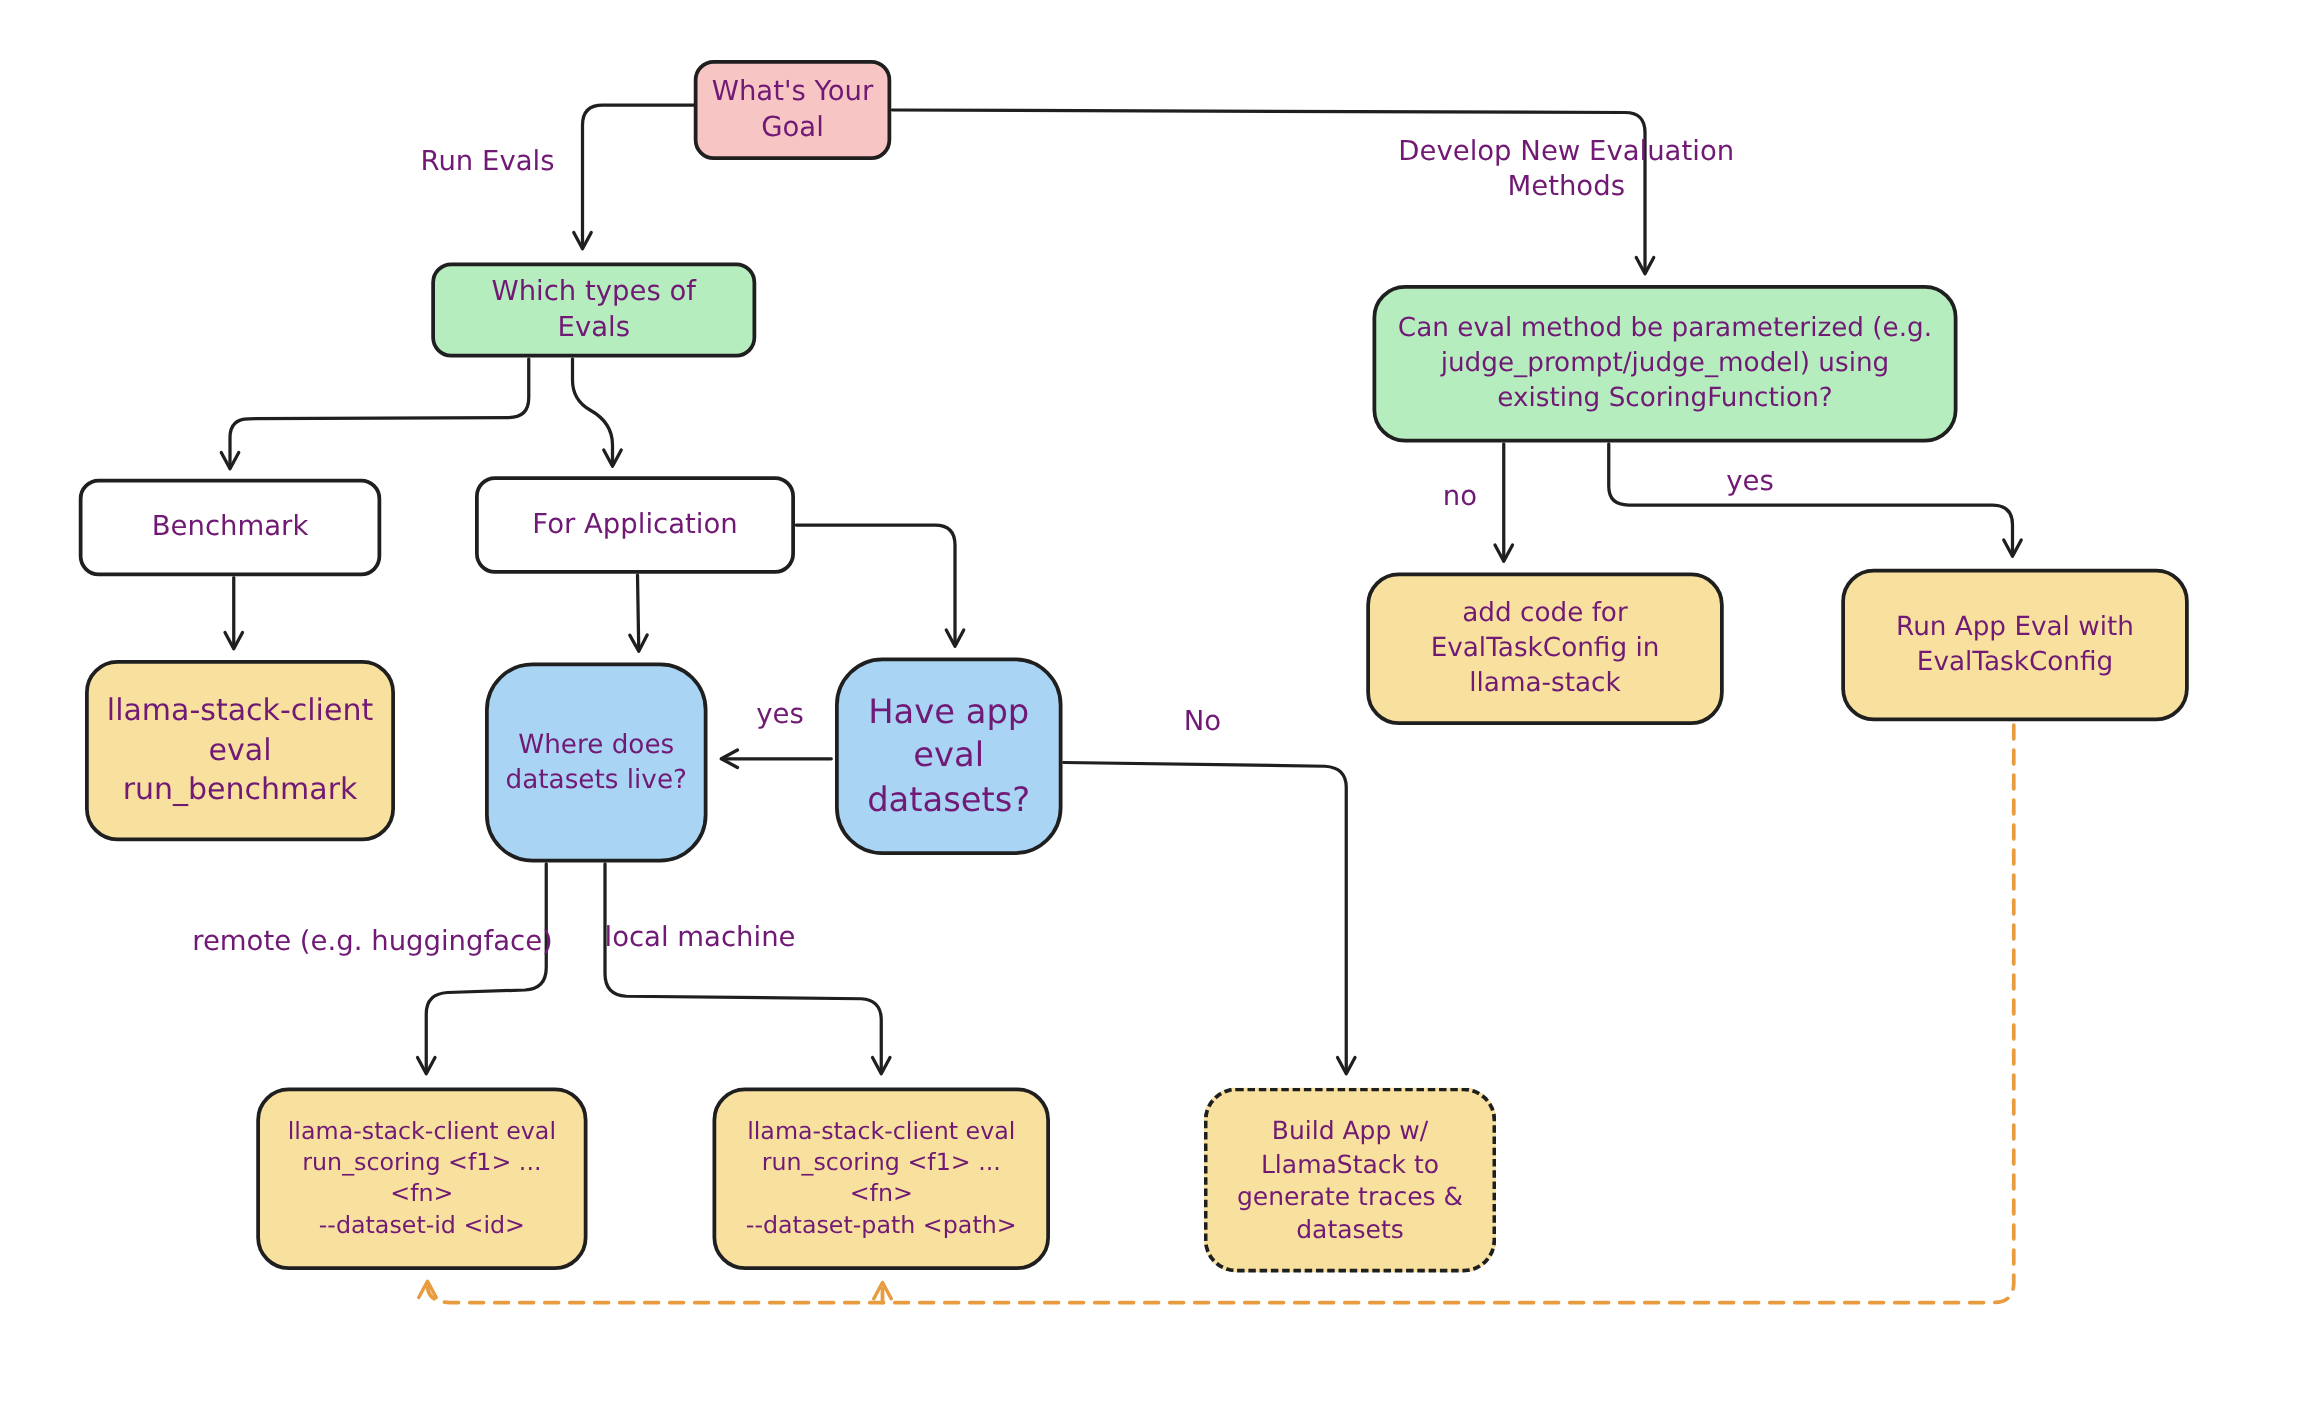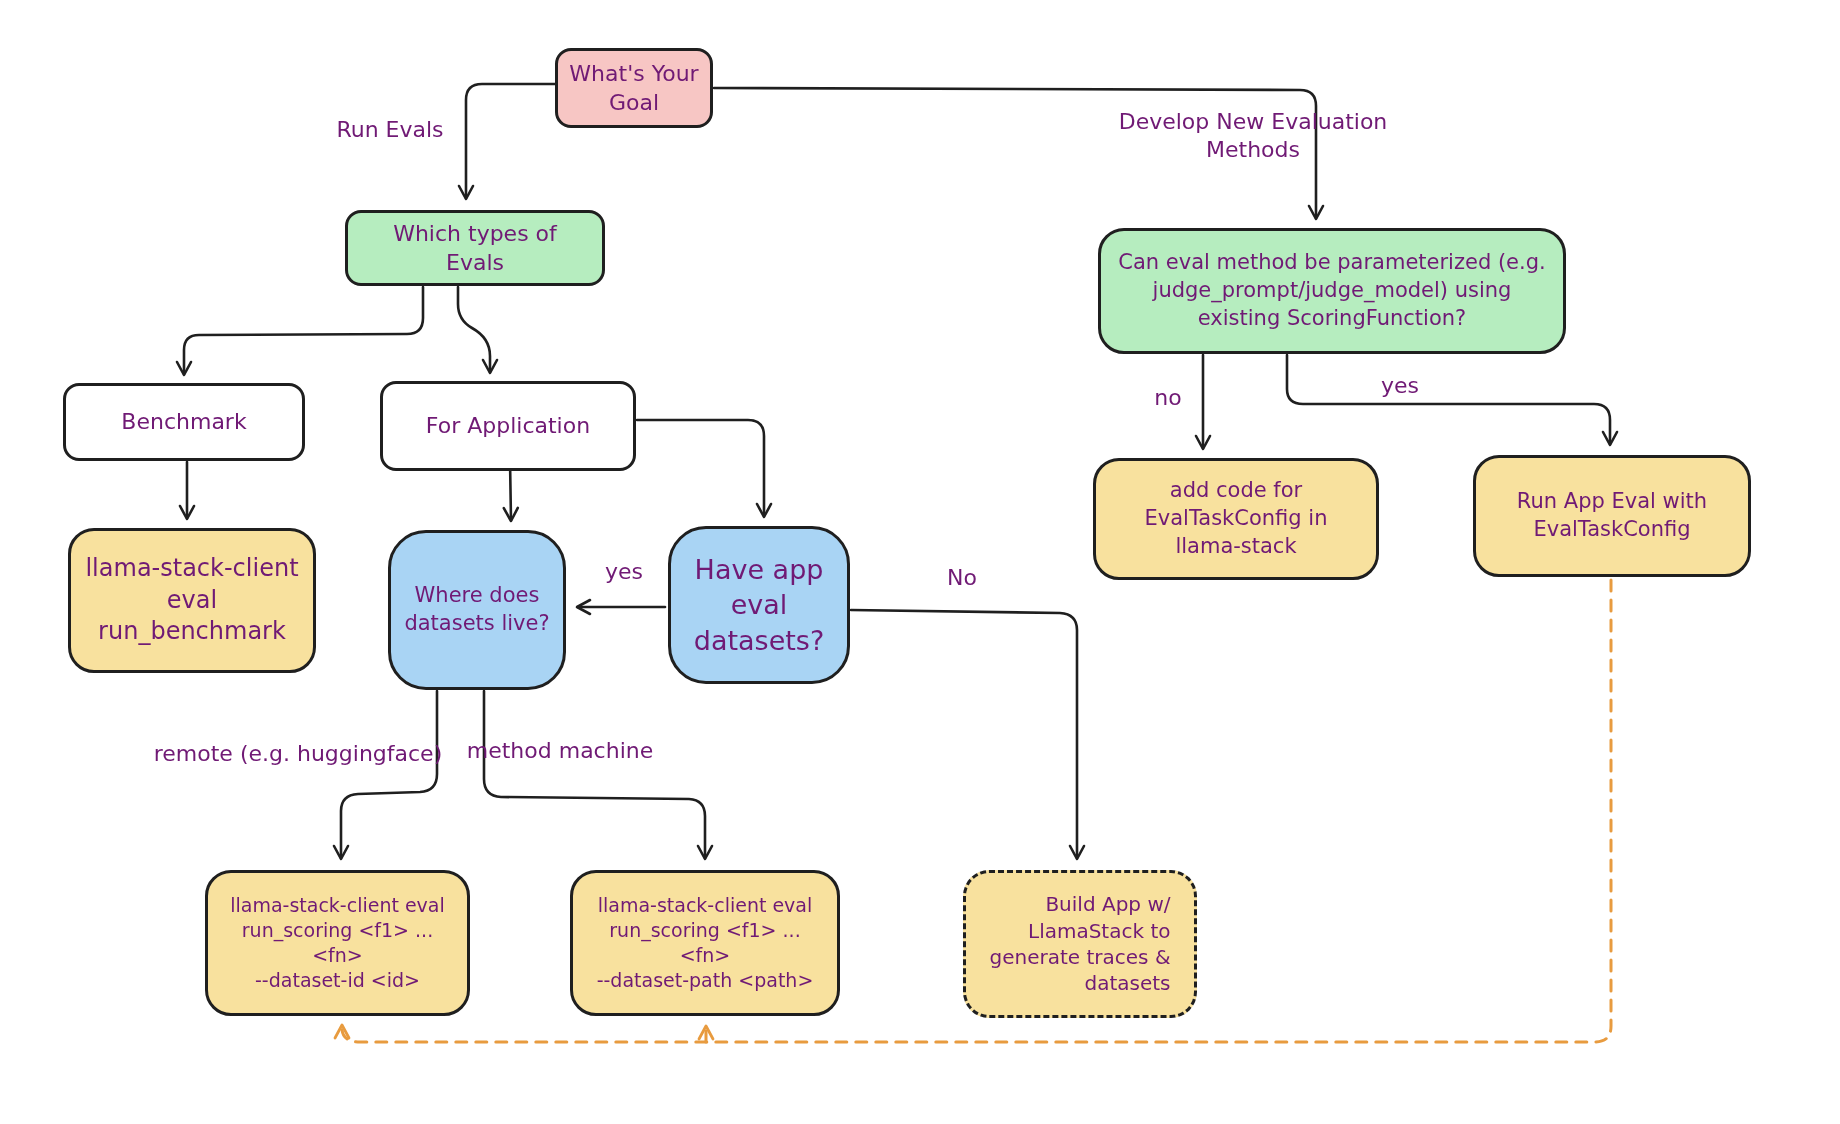--- a/index.html
+++ b/index.html
@@ -44,21 +44,21 @@
     text-align: center;
     font-size: 22px;
     font-weight: 400;
     line-height: 1.28;
   }
   
   #n-goal        { left: 555px;  top: 48px;  width: 158px; height: 80px; }
   #n-which       { left: 345px;  top: 210px; width: 260px; height: 76px; }
   #n-param       { left: 1098px; top: 228px; width: 468px; height: 126px; font-size: 21px; }
   #n-bench       { left: 63px;   top: 383px; width: 242px; height: 78px; }
-  #n-forapp      { left: 380px;  top: 381px; width: 256px; height: 90px; }
+  #n-forapp      { left: 380px;  top: 381px; width: 256px; height: 78px; }
   #n-runbench    { left: 68px;   top: 528px; width: 248px; height: 145px; font-size: 24px; }
   #n-where       { left: 388px;  top: 530px; width: 178px; height: 160px; font-size: 21px; }
   #n-have        { left: 668px;  top: 526px; width: 182px; height: 158px; font-size: 27px; }
   #n-addcode     { left: 1093px; top: 458px; width: 286px; height: 122px; font-size: 21px; }
   #n-runapp      { left: 1473px; top: 455px; width: 278px; height: 122px; font-size: 21px; }
   #n-scoringid   { left: 205px;  top: 870px; width: 265px; height: 146px; font-size: 19px; }
   #n-scoringpath { left: 570px;  top: 870px; width: 270px; height: 146px; font-size: 19px; }
   #n-buildapp    { left: 963px;  top: 870px; width: 234px; height: 148px; font-size: 20px; }
   
   #l-runevals { left: 390px;  top: 116px; }
@@ -160,30 +160,30 @@
 run_scoring &lt;f1&gt; ... &lt;fn&gt;
 --dataset-id &lt;id&gt;</span>
   </div>
 
   <div class="node r-med" id="n-scoringpath" style="background-color: rgb(248, 225, 158);">
     <span class="nlabel">llama-stack-client eval
 run_scoring &lt;f1&gt; ... &lt;fn&gt;
 --dataset-path &lt;path&gt;</span>
   </div>
 
-  <div class="node r-med dashed" id="n-buildapp" style="background-color: rgb(248, 225, 158); text-align: right;">
+  <div class="node r-med dashed" id="n-buildapp" style="background-color: rgb(248, 225, 158);">
     <span class="nlabel">Build App w/
 LlamaStack to
 generate traces &amp;
 datasets</span>
   </div>
 
   <div class="elabel" id="l-runevals">Run Evals</div>
   <div class="elabel" id="l-develop">Develop New Evaluation
 Methods</div>
   <div class="elabel" id="l-noparam">no</div>
   <div class="elabel" id="l-yesparam">yes</div>
   <div class="elabel" id="l-yeshave">yes</div>
   <div class="elabel" id="l-nohave">No</div>
   <div class="elabel" id="l-remote">remote (e.g. huggingface)</div>
-  <div class="elabel" id="l-local">method machine</div>
+  <div class="elabel" id="l-local">local machine</div>
 
 </div>
 
 </body></html>

